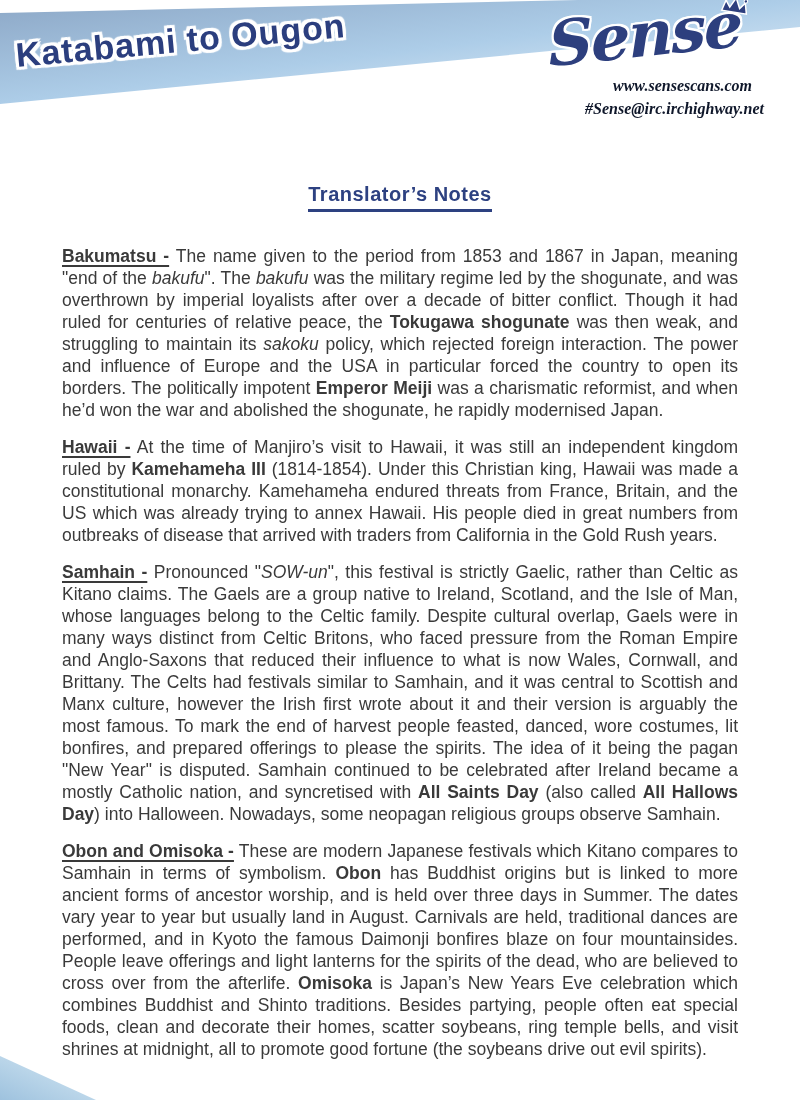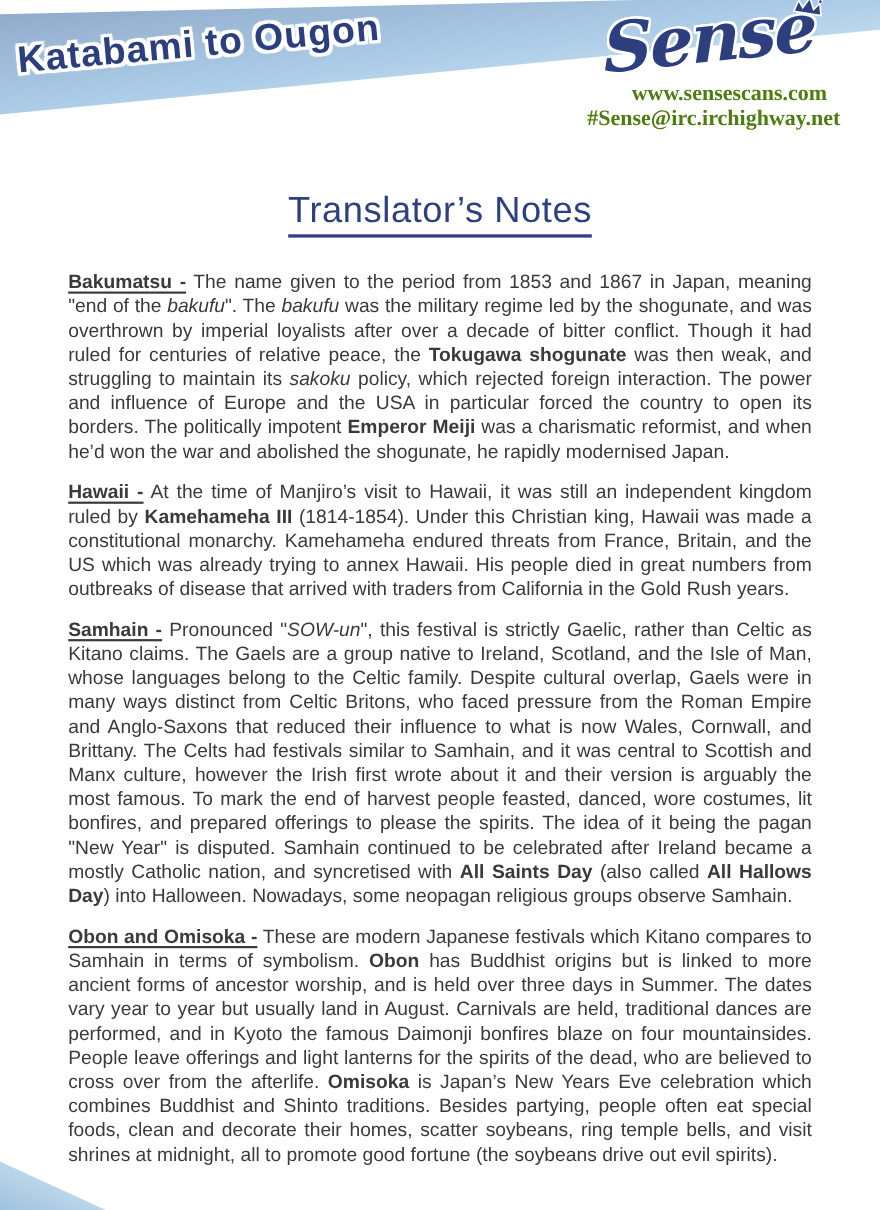--- a/index.html
+++ b/index.html
@@ -56,37 +56,38 @@
     margin-top:-12px;
     padding-right:4px;
     font-size:33px;
     letter-spacing:2px;
     color:#2d3f7e;
     font-family:"Liberation Sans",sans-serif;
   }
   .site-url,.irc-line{
     font-family:"Liberation Serif",serif;
     font-weight:bold;
-    color:#4d7c0f;
-    font-size:20px;
+    color:#0f172a;
+    font-size:16px;
     line-height:23px;
+    font-style:italic;
   }
   .site-url{margin-top:8px;padding-right:12px;}
   .irc-line{padding-right:0;}
   
   .page-title{
     position:absolute;
     top:172px;left:0;right:0;
     text-align:center;
     margin:0;
   }
   .page-title span{
     display:inline-block;
-    font-size:33px;
-    font-weight:normal;
+    font-size:20px;
+    font-weight:bold;
     color:#2d4181;
     letter-spacing:0.5px;
     border-bottom:3px solid #2d4181;
     padding-bottom:3px;
   }
   
   .notes{
     position:absolute;
     top:245px;left:62px;
     width:676px;

